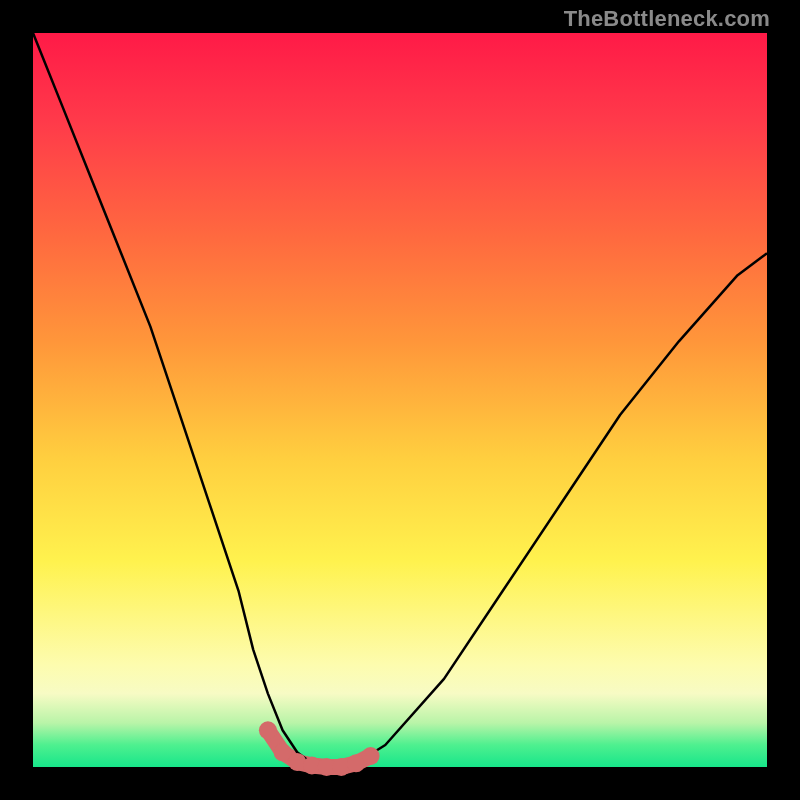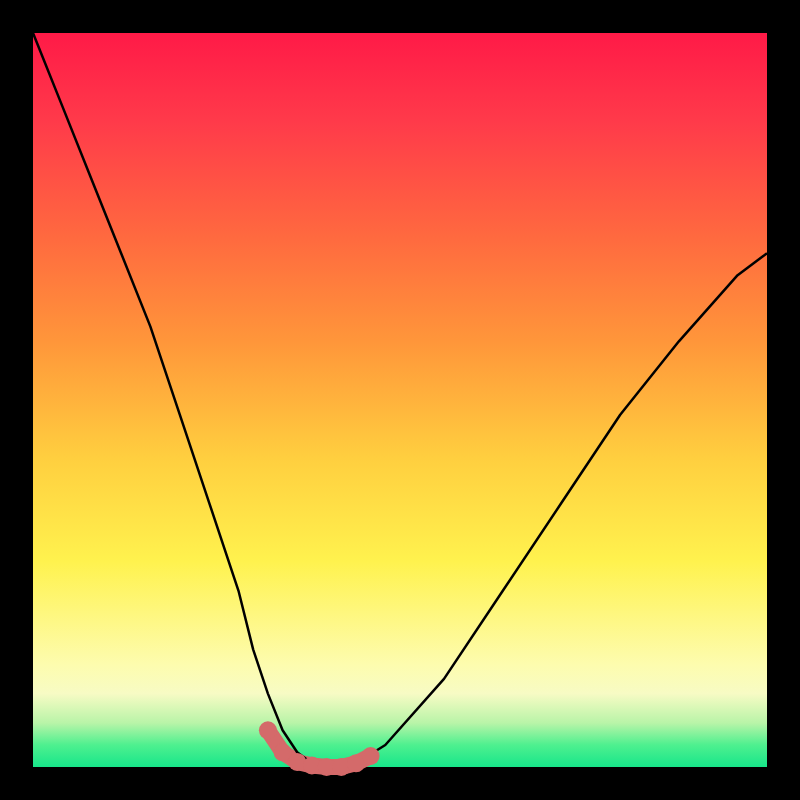--- a/index.html
+++ b/index.html
@@ -59,20 +59,21 @@
     height: 734px;
     overflow: visible;
   }
 </style>
 </head>
 <body>
 
 <div class="frame">
   <div class="plot-area"></div>
 
+  <div class="watermark">TheBottleneck.com</div>
 
   <svg class="curve" viewBox="0 0 734 734" preserveAspectRatio="none">
     <path d="M234.9 697.3 L249.6 719.3 L264.2 728.9 L278.9 732.5 L293.6 734.0 L308.3 734.0 L323.0 730.3 L337.6 723.0" fill="none" stroke="#d46a6a" stroke-width="16" stroke-linecap="round" stroke-linejoin="round"></path>
   <path d="M0.0 0.0 L29.4 73.4 L58.7 146.8 L88.1 220.2 L117.4 293.6 L146.8 381.7 L176.2 469.8 L205.5 557.8 L220.2 616.6 L234.9 660.6 L249.6 697.3 L264.2 719.3 L278.9 730.3 L293.6 734.0 L308.3 734.0 L323.0 730.3 L352.3 712.0 L411.0 645.9 L469.8 557.8 L528.5 469.8 L587.2 381.7 L645.9 308.3 L704.6 242.2 L734.0 220.2" fill="none" stroke="#000000" stroke-width="2.5" stroke-linejoin="round"></path>
       <circle cx="234.9" cy="697.3" r="9" fill="#d46a6a"></circle>
       <circle cx="249.6" cy="719.3" r="9" fill="#d46a6a"></circle>
       <circle cx="264.2" cy="728.9" r="9" fill="#d46a6a"></circle>
       <circle cx="278.9" cy="732.5" r="9" fill="#d46a6a"></circle>
       <circle cx="293.6" cy="734.0" r="9" fill="#d46a6a"></circle>
       <circle cx="308.3" cy="734.0" r="9" fill="#d46a6a"></circle>

